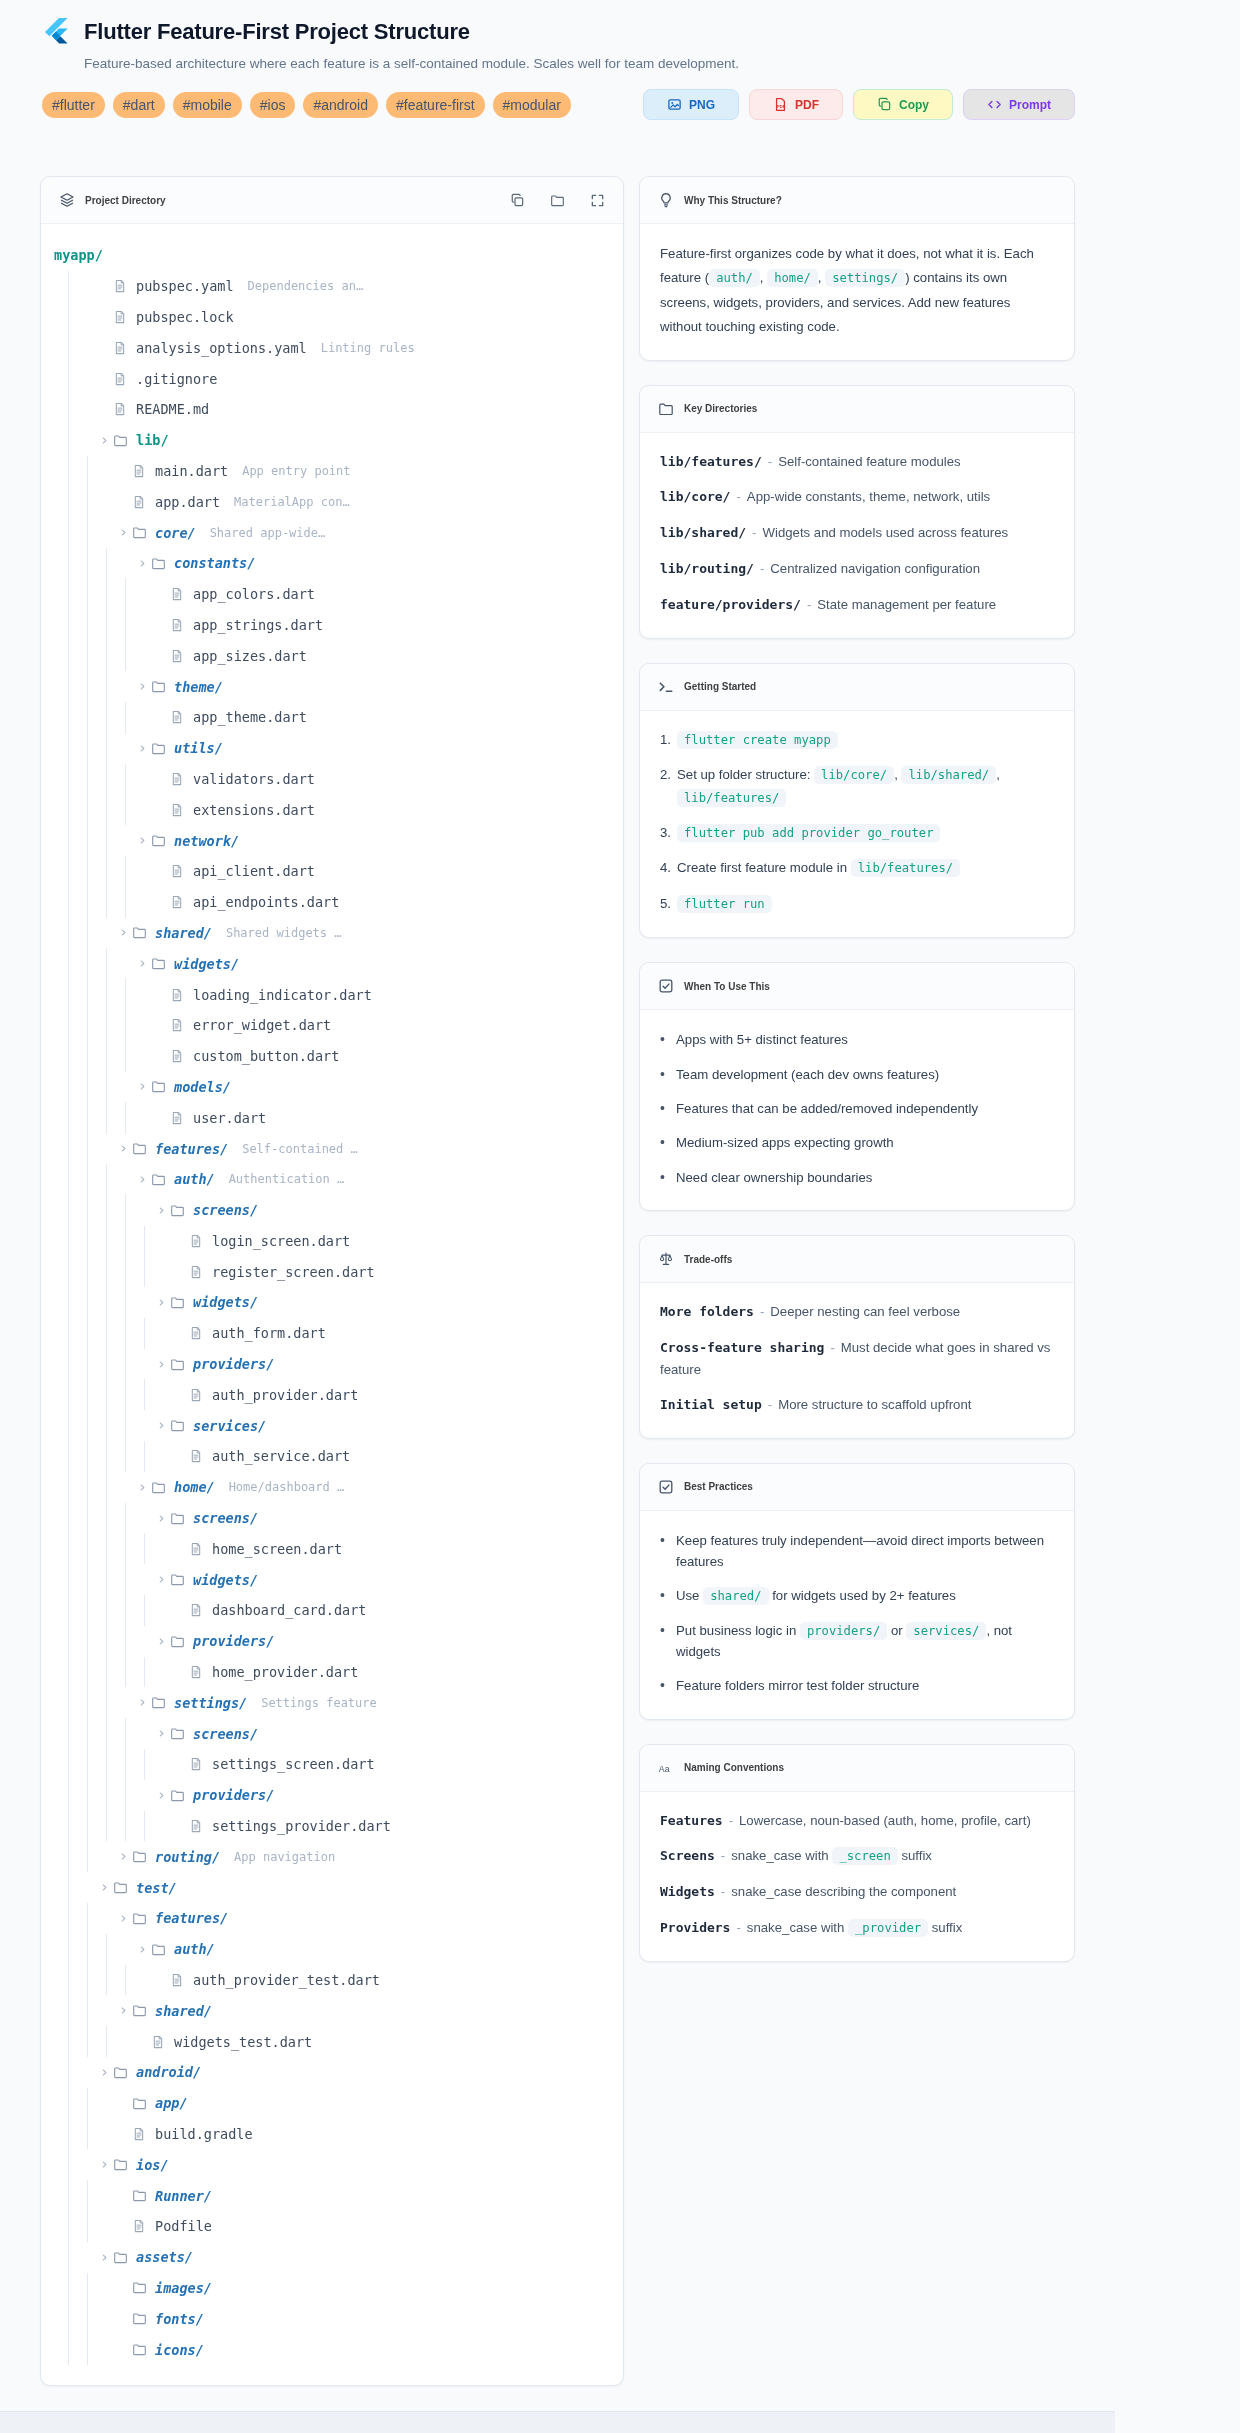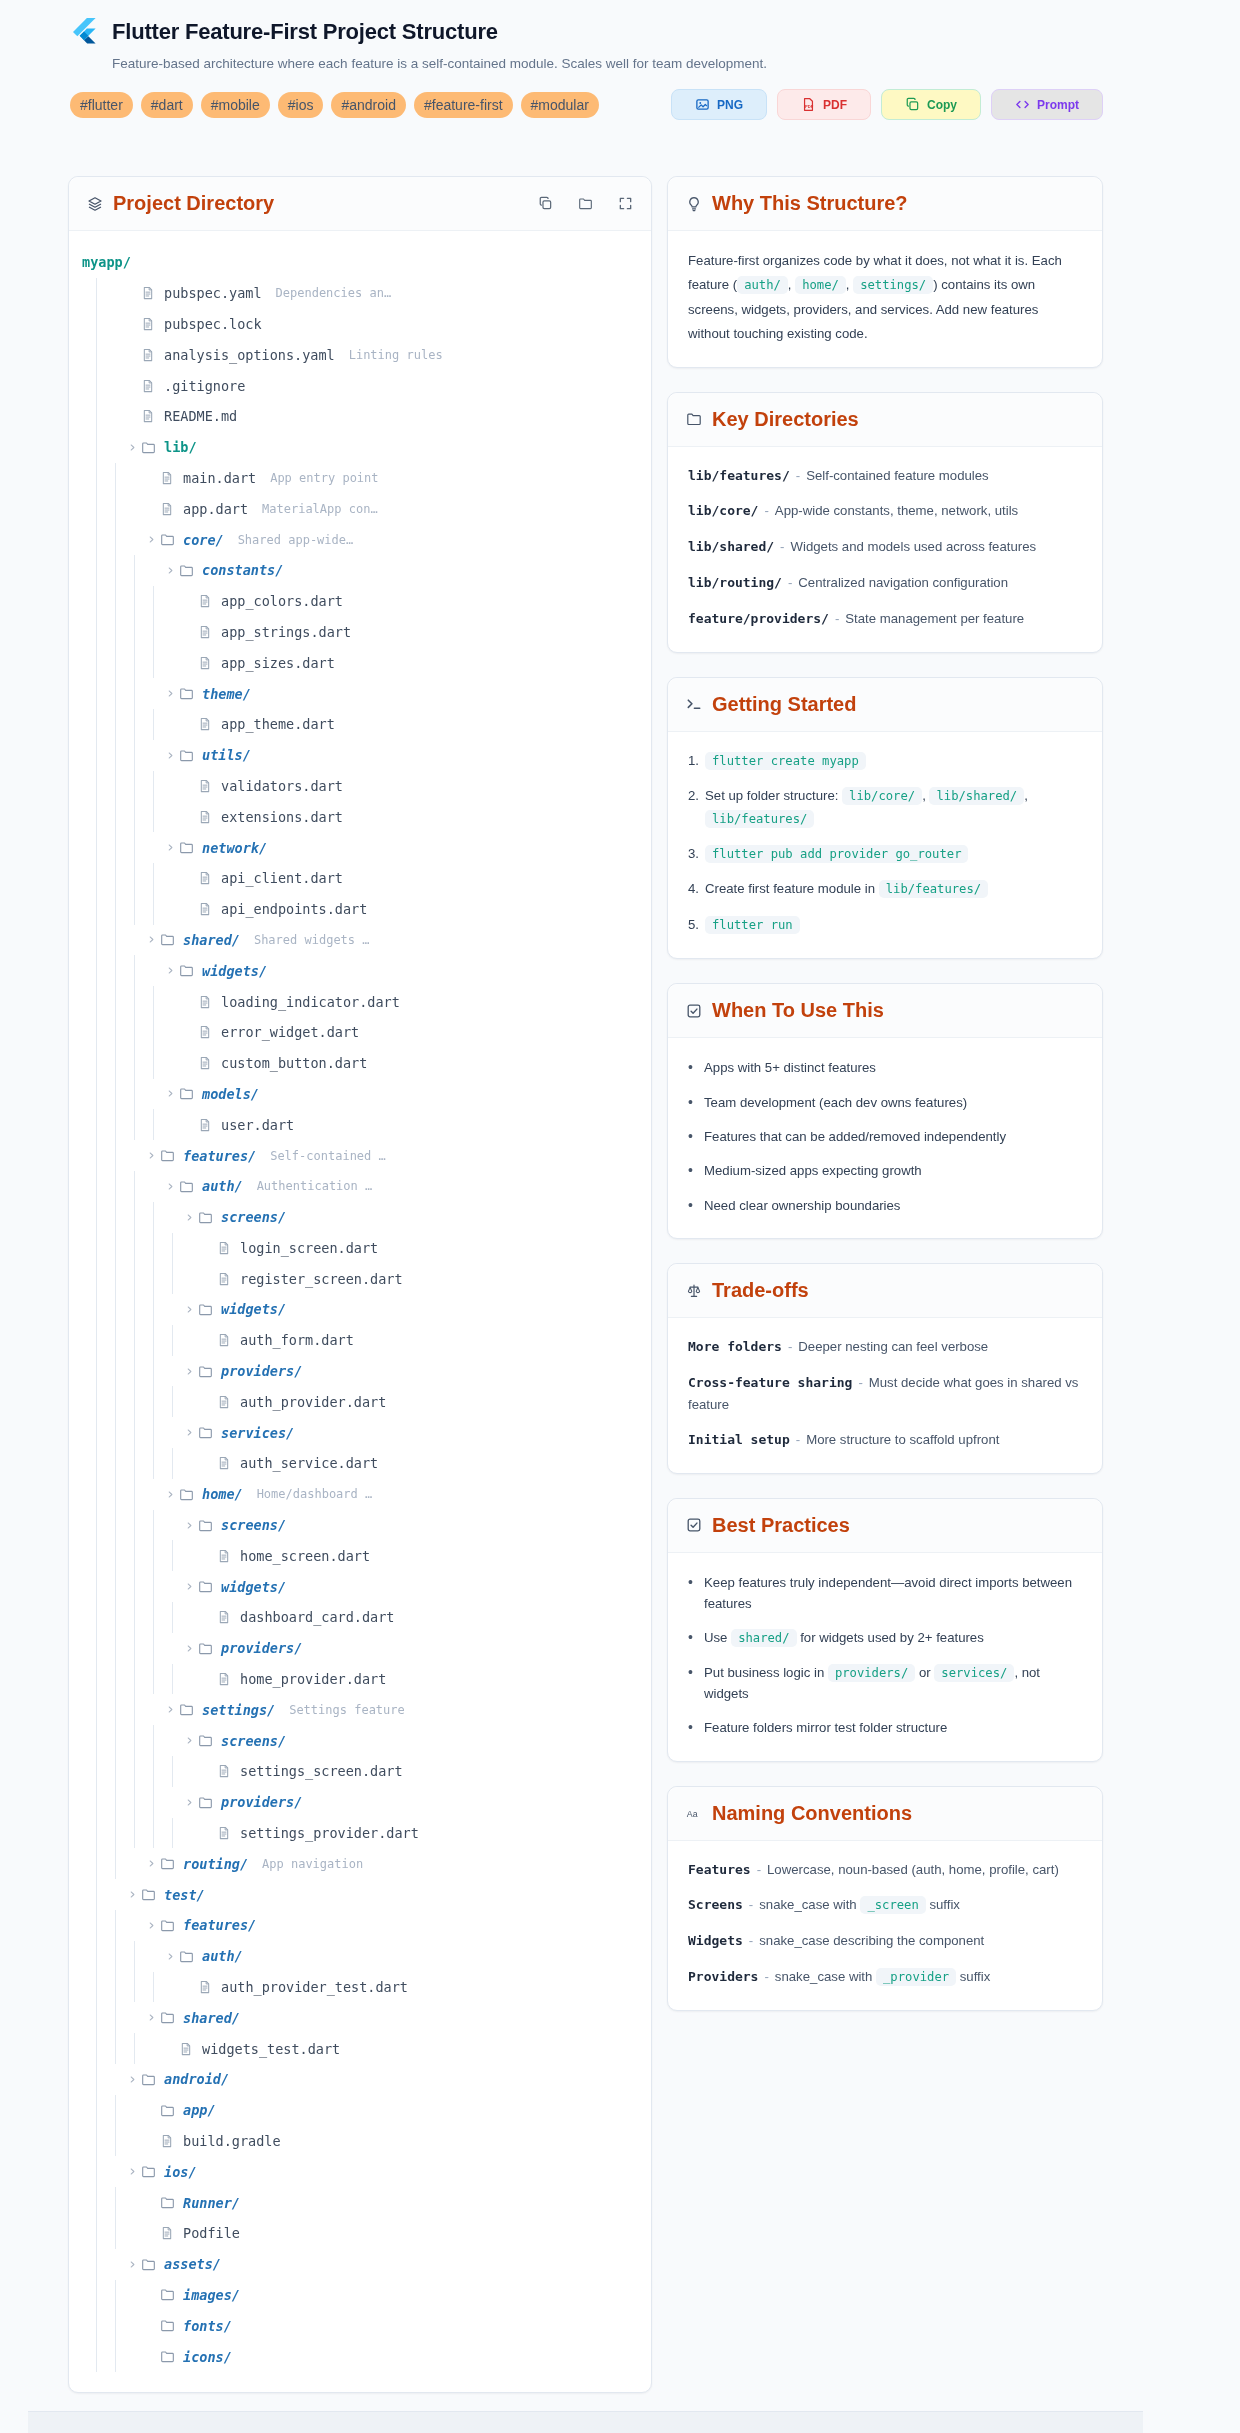--- a/index.html
+++ b/index.html
@@ -1,16 +1,16 @@
 <!DOCTYPE html>
 <html><head>
 <meta charset="utf-8">
 <style>
   html,body{margin:0;padding:0;background:#f8fafc;font-family:"Liberation Sans",sans-serif;color:#334155;}
-  .page{width:1115px;height:2433px;box-sizing:border-box;padding:16px 40px 0 40px;position:relative;overflow:hidden;margin-left:28px;}
+  .page{width:1115px;height:2433px;box-sizing:border-box;padding:16px 40px 0 40px;position:relative;overflow:hidden;}
 
   
   .hdr-row{display:flex;align-items:center;gap:12px;}
   .logo{width:32px;height:32px;flex:none;}
   .logo svg{width:32px;height:32px;}
   h1{font-size:22px;line-height:32px;margin:0;color:#0f172a;letter-spacing:-0.2px;}
   .subtitle{margin:8px 0 0 44px;font-size:13.5px;color:#64748b;}
   .meta-row{display:flex;align-items:center;justify-content:space-between;margin:18px 0 0 2px;}
   .tags{display:flex;gap:8px;}
   .tag{background:#fdba74;color:#475569;font-size:14px;padding:5px 10px;border-radius:999px;text-align:center;}
@@ -24,21 +24,21 @@
   .act.purple{background:#e5e5e5;color:#7c3aed;border-color:#ded0f7;}
 
   
   .cols{display:flex;gap:15px;margin-top:56px;align-items:flex-start;}
   .panel{background:#fff;border:1px solid #e2e8f0;border-radius:10px;box-shadow:0 1px 2px rgba(15,23,42,.05);}
   .left{width:582px;flex:none;}
   .right{flex:1;min-width:0;}
   .right .panel{margin-bottom:24px;}
   .phead{display:flex;align-items:center;gap:10px;padding:15px 18px;border-bottom:1px solid #edf1f5;background:#fbfcfd;border-radius:10px 10px 0 0;}
   .phead .ic svg{width:16px;height:16px;display:block;color:#475569;}
-  .ptitle{font-size:20px;font-weight:bold;color:#c2410c;}
+  .ptitle{font-size:10px;font-weight:bold;color:#404040;}
   .tree-head-spacer{flex:1;}
   .toolbar{display:flex;gap:25px;}
   .tbtn{color:#5b6878;cursor:pointer;background:none;border:none;padding:0;}
   .tbtn svg{width:15px;height:15px;display:block;}
 
   
   .tree{padding:16px 16px 20px 40px;font-family:"DejaVu Sans Mono","Liberation Mono",monospace;font-size:13.5px;}
   .trow{display:flex;align-items:center;height:30.8px;white-space:nowrap;}
   .chev{width:13px;flex:none;color:#a8b2c0;display:inline-flex;align-items:center;}
   .chev svg{width:9px;height:9px;}

